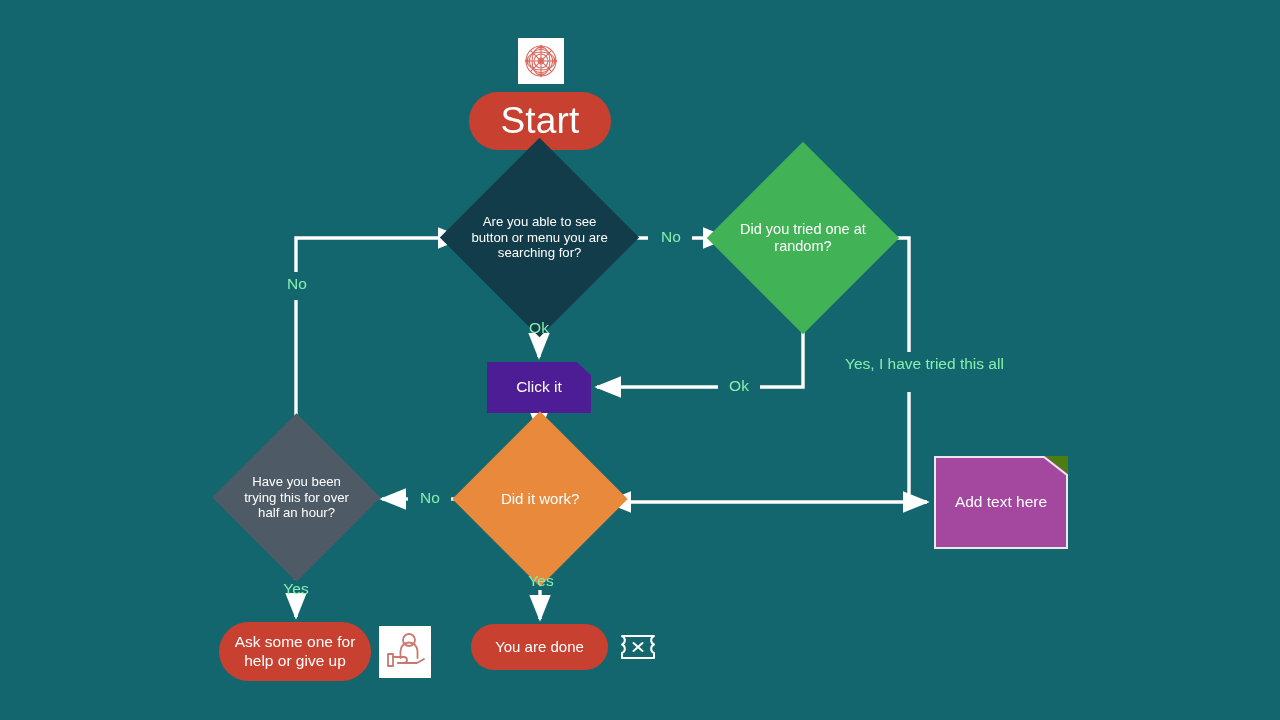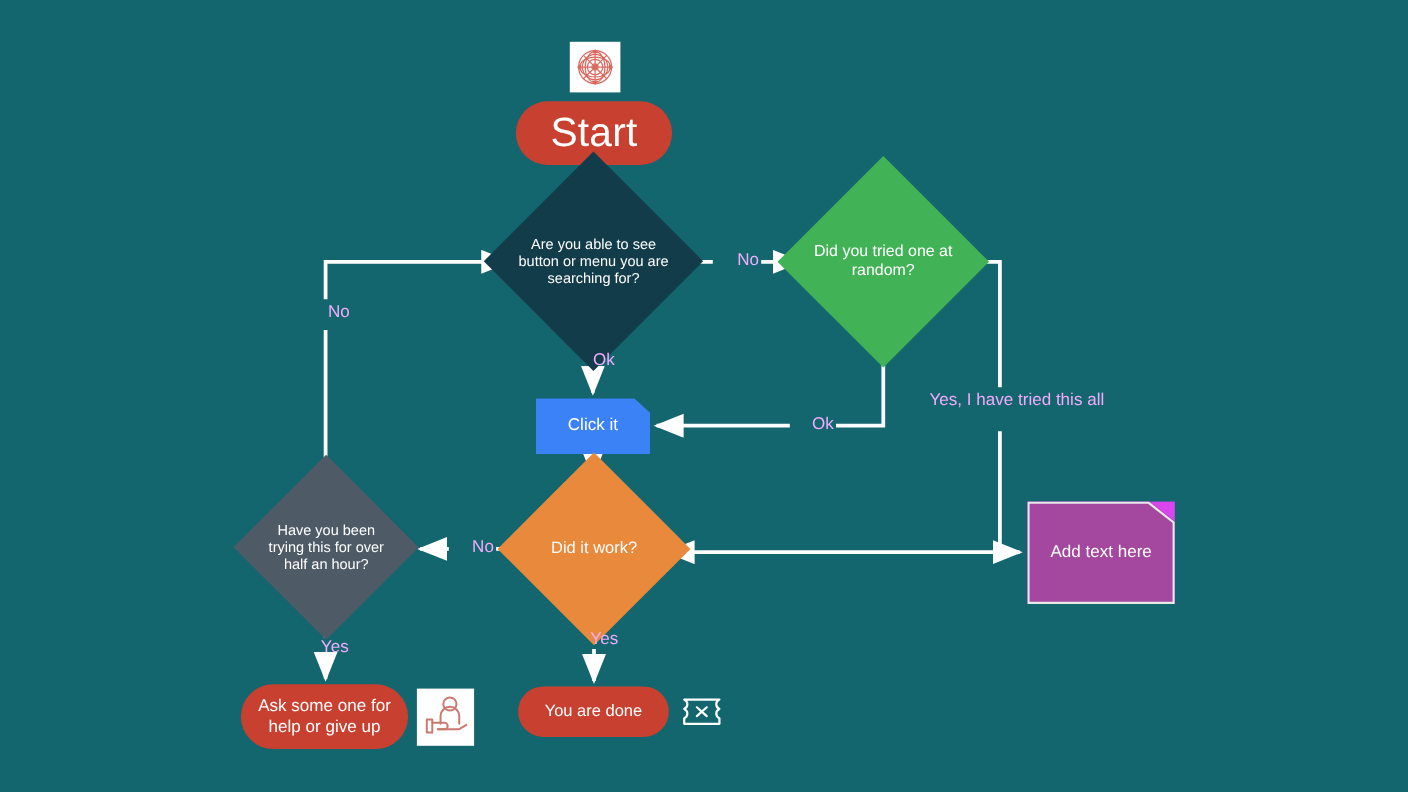--- a/index.html
+++ b/index.html
@@ -75,27 +75,27 @@
     font-size: 15px;
   }
   #node-half-hour {
     left: 237px; top: 438px; width: 119px; height: 119px;
     background: #4e5a66;
     font-size: 13.2px;
   }
   
   #node-click-it {
     left: 487px; top: 362px; width: 104px; height: 51px;
-    background: #3b82f6;
+    background: #4c1d95;
     font-size: 15.5px;
     clip-path: polygon(0 0, 86% 0, 100% 26%, 100% 100%, 0 100%);
   }
   #node-add-text {
     left: 934px; top: 456px; width: 134px; height: 93px;
-    background: #d946ef;
+    background: #4d7c0f;
     font-size: 15.5px;
   }
   #node-add-text .fill {
     position: absolute;
     inset: 0;
     background: #a4479f;
     clip-path: polygon(0 0, 83% 0, 100% 19%, 100% 100%, 0 100%);
   }
   #node-add-text .outline {
     position: absolute;
@@ -104,24 +104,24 @@
     stroke: #e9e9ea;
     stroke-width: 2;
   }
   #node-add-text > span {
     position: relative;
     z-index: 2;
   }
   
   .edge-label {
     position: absolute;
-    color: #f0abfc;
+    color: #86efac;
     font-size: 15.5px;
     white-space: nowrap;
-    text-align: right;
+    text-align: center;
     line-height: 1.2;
   }
   
   .pic {
     position: absolute;
     background: #ffffff;
     display: block;
   }
   #pic-emblem { left: 518px; top: 38px; width: 46px; height: 46px; }
   #pic-help   { left: 379px; top: 626px; width: 52px; height: 52px; }

